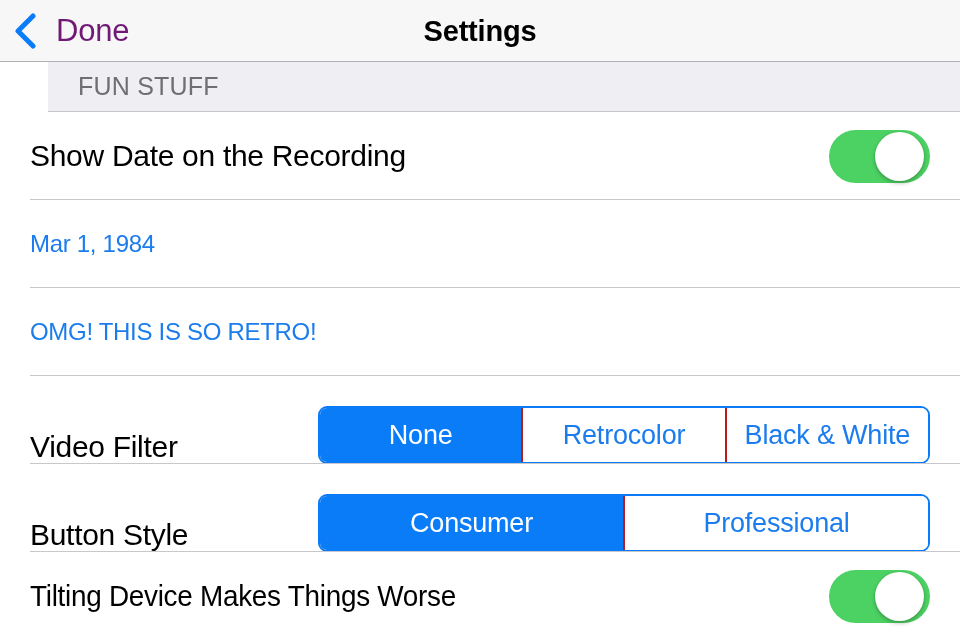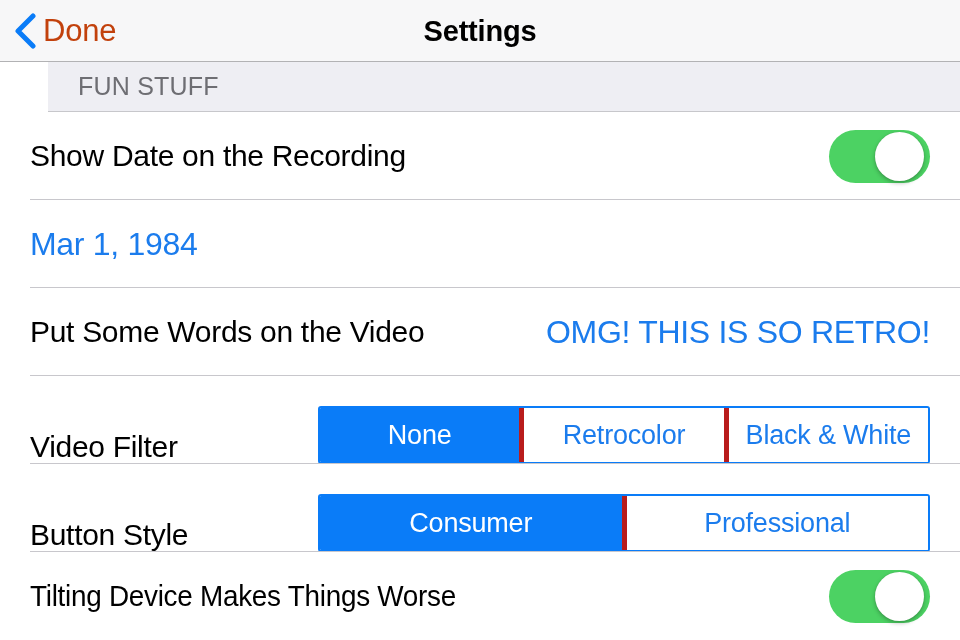--- a/index.html
+++ b/index.html
@@ -37,22 +37,22 @@
     height: 100%;
   }
   .chevron-left {
     width: 22px;
     height: 36px;
     flex: none;
     display: block;
   }
   .nav-back-label {
     font-size: 31px;
-    color: #c2410c;
-    margin-left: 7px;
+    color: #701a75;
+    margin-left: 20px;
     letter-spacing: -0.2px;
   }
   .nav-title {
     position: absolute;
     left: 0; right: 0;
     top: 0;
     height: 80px;
     line-height: 62px;
     text-align: center;
     font-size: 29px;
@@ -106,21 +106,21 @@
     font-size: 30px;
     color: #000000;
     letter-spacing: -0.3px;
     white-space: nowrap;
   }
   .row-label.condensed {
     transform: scaleX(0.93);
     transform-origin: left center;
   }
   .row-value {
-    font-size: 32px;
+    font-size: 24px;
     color: #1b7ced;
     letter-spacing: -0.3px;
     white-space: nowrap;
     text-align: right;
   }
 
   
   .switch {
     position: relative;
     width: 101px;
@@ -141,33 +141,33 @@
     box-shadow: 0 2px 4px rgba(0,0,0,0.28), 0 0 1px rgba(0,0,0,0.18);
   }
 
   
   .segmented {
     display: flex;
     height: 58px;
     width: 612px;
     flex: none;
     border: 2px solid #0a7cf8;
-    border-radius: 3px;
+    border-radius: 9px;
     overflow: hidden;
     background: #ffffff;
   }
   .segment {
     flex: 1 1 0;
     display: flex;
     align-items: center;
     justify-content: center;
     font-size: 27px;
     color: #1b7ced;
     background: #ffffff;
-    border-left: 5px solid #b91c1c;
+    border-left: 2px solid #b91c1c;
     cursor: pointer;
     letter-spacing: -0.2px;
     white-space: nowrap;
   }
   .segment:first-child { border-left: none; }
   .segment.selected {
     background: #0a7cf8;
     color: #ffffff;
   }
 
@@ -199,21 +199,20 @@
       <div class="switch">
         <div class="knob"></div>
       </div>
     </div>
 
     <div class="row">
       <span class="row-value">Mar 1, 1984</span>
     </div>
 
     <div class="row">
-      <span class="row-label">Put Some Words on the Video</span>
       <span class="row-value">OMG! THIS IS SO RETRO!</span>
     </div>
 
     <div class="row row-seg">
       <span class="row-label">Video Filter</span>
       <div class="segmented">
         <div class="segment selected">None</div>
         <div class="segment">Retrocolor</div>
         <div class="segment">Black &amp; White</div>
       </div>

